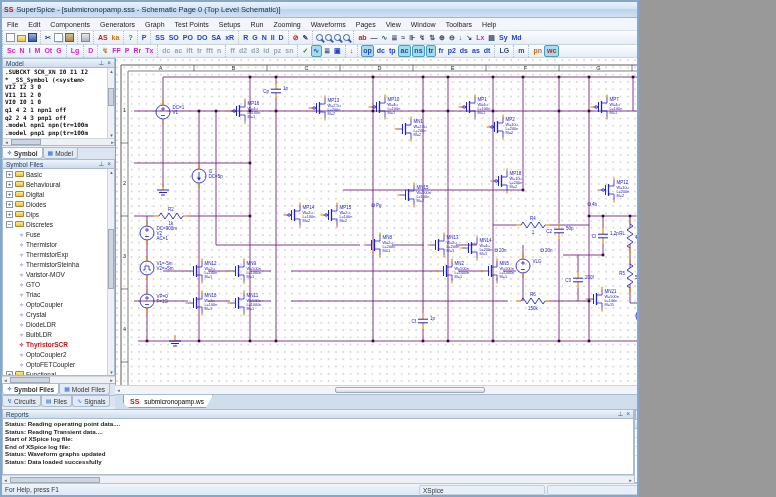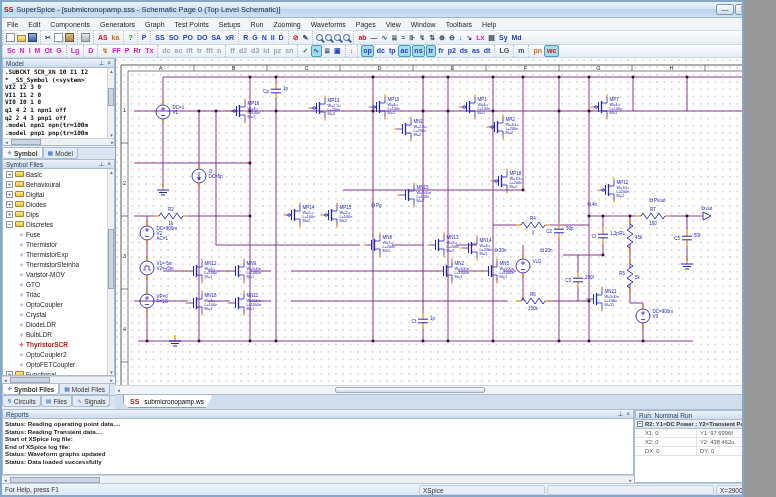--- a/index.html
+++ b/index.html
@@ -1,17 +1,17 @@
 <!DOCTYPE html>
 <html><head>
 <meta charset="utf-8">
 <style>
   *{margin:0;padding:0;box-sizing:border-box;font-family:"Liberation Sans",sans-serif;}
   html,body{background:#999;}
-  .window{position:relative;width:744px;height:497px;border:2px solid #86a7cc;background:#701a75;overflow:hidden;}
+  .window{position:relative;width:639px;height:497px;border:2px solid #86a7cc;background:#701a75;overflow:hidden;}
   
   .titlebar{position:absolute;top:0;left:0;width:772px;height:16px;background:linear-gradient(180deg,#eaf3fc 0%,#d4e5f7 45%,#bcd4ee 50%,#cfe0f2 100%);display:flex;align-items:center;border-bottom:1px solid #9db8d6;}
   .ss-logo{color:#cc1111;font-size:7px;font-weight:bold;margin:0 3px 0 2px;}
   .title-text{font-size:7.5px;color:#1b2c44;white-space:nowrap;}
   .winbtns{margin-left:auto;display:flex;gap:1px;padding-right:2px;}
   .wbtn{width:18px;height:11px;border:1px solid #7d98b8;border-radius:2px;background:linear-gradient(#fdfeff,#cfdce9);font-size:7px;line-height:9px;text-align:center;color:#333;}
   .wbtn.close{background:linear-gradient(#f6b6ad,#d9544a);color:#fff;font-weight:bold;}
   
   .menubar{position:absolute;top:16px;left:0;width:772px;height:13px;background:#f2f6fb;border-bottom:1px solid #d6e0ec;display:flex;align-items:center;}
   .menu-item{font-size:7px;color:#222;padding:0 5px;line-height:13px;}

